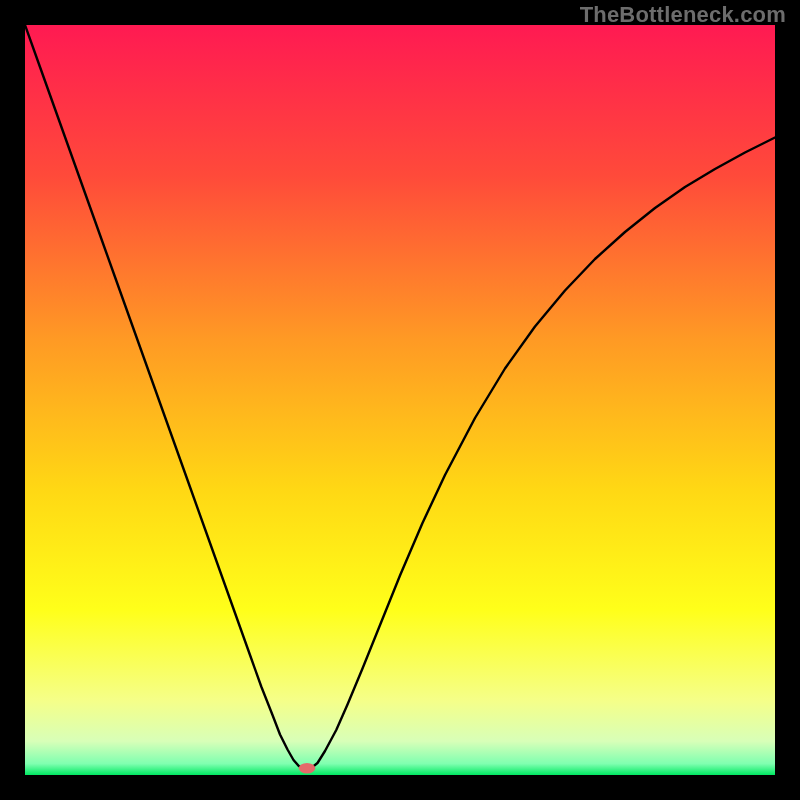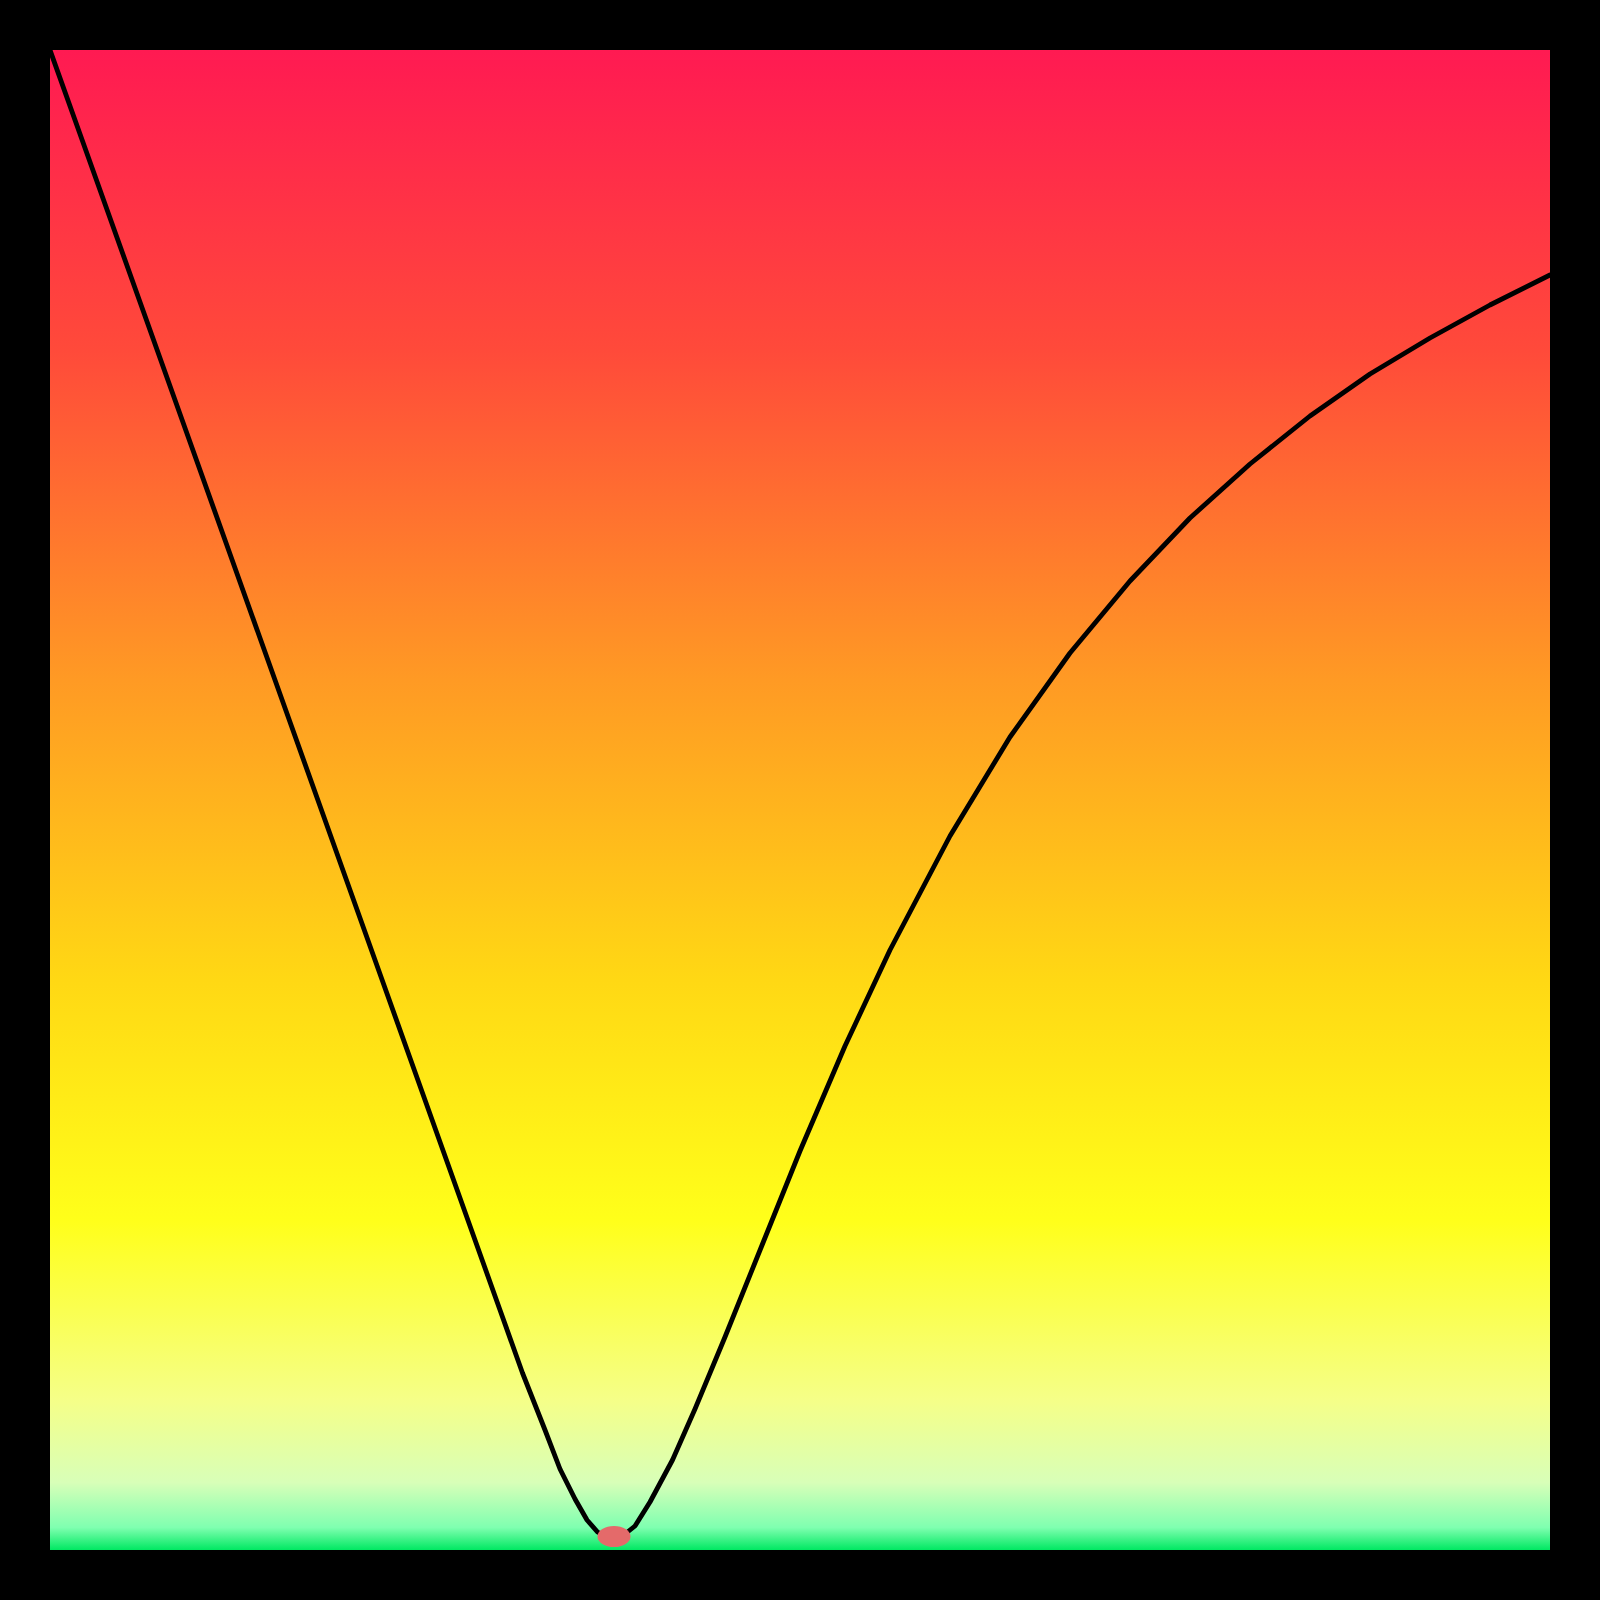--- a/index.html
+++ b/index.html
@@ -35,20 +35,21 @@
     top: 25px;
     width: 750px;
     height: 750px;
   }
   svg { display: block; }
 </style>
 </head>
 <body>
 
 <div class="frame">
+  <div class="watermark">TheBottleneck.com</div>
   <div class="plot">
     <svg id="chart-svg" width="750" height="750" viewBox="0 0 750 750" preserveAspectRatio="none">
         <defs>
           <linearGradient id="bg-grad" x1="0" y1="0" x2="0" y2="1">
             <stop offset="0%" stop-color="#ff1a52"></stop>
             <stop offset="20%" stop-color="#ff4a3a"></stop>
             <stop offset="42%" stop-color="#ff9a24"></stop>
             <stop offset="62%" stop-color="#ffd814"></stop>
             <stop offset="78%" stop-color="#ffff1a"></stop>
             <stop offset="90%" stop-color="#f5ff88"></stop>

